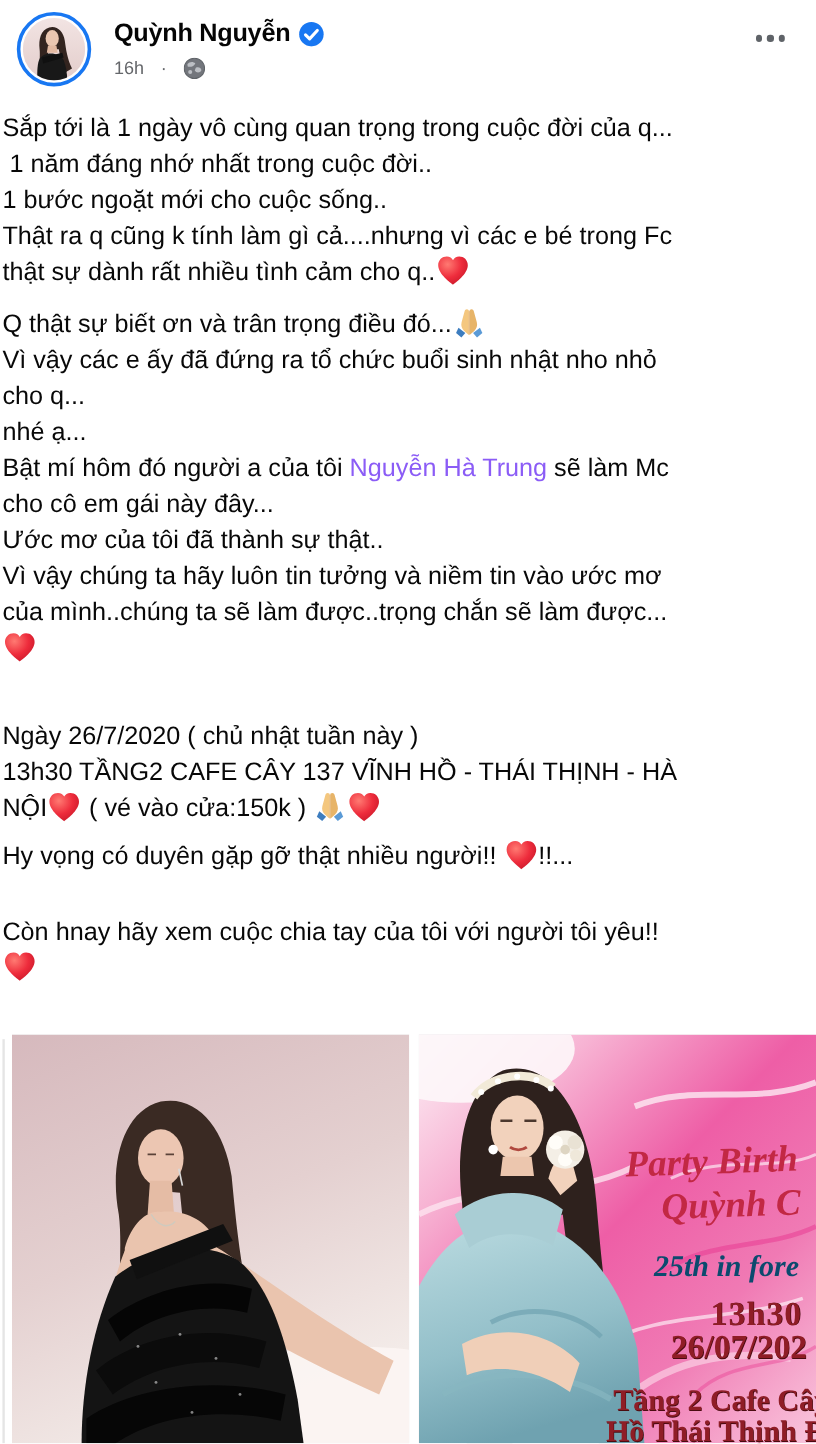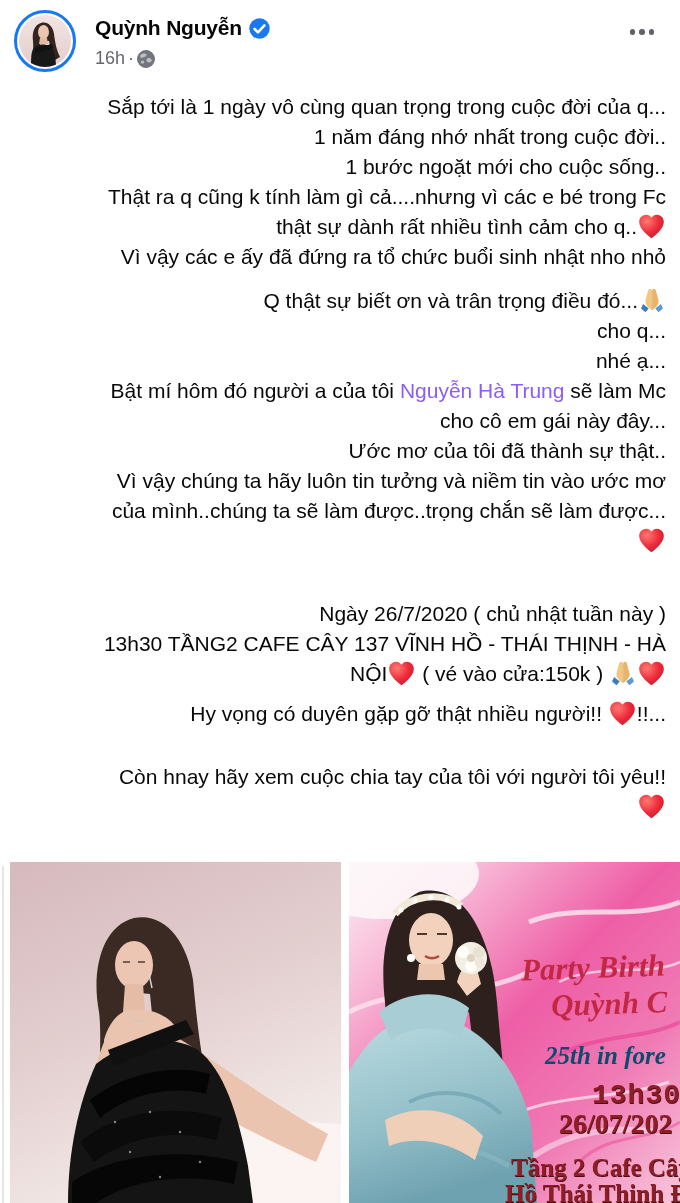--- a/index.html
+++ b/index.html
@@ -1,50 +1,50 @@
 <!DOCTYPE html>
 <html><head>
 <meta charset="utf-8">
 <style>
   html,body{margin:0;padding:0;background:#fff;}
   #page{position:relative;width:680px;height:1203px;background:#ffffff;overflow:hidden;
-        font-family:"Liberation Sans",sans-serif;color:#050505;text-align:right;}
+        font-family:"Liberation Sans",sans-serif;color:#050505;}
 
   
   .avatar-ring{position:absolute;left:14px;top:10px;width:52px;height:52px;border:3px solid #1877f2;
                border-radius:50%;padding:2px;background:#fff;cursor:pointer;}
   .avatar-img{width:52px;height:52px;border-radius:50%;overflow:hidden;display:block;}
   .name-row{position:absolute;left:95px;top:16px;display:flex;align-items:center;gap:7px;}
   .name{font-size:21px;font-weight:bold;color:#050505;letter-spacing:-0.2px;cursor:pointer;}
-  .meta-row{position:absolute;left:95px;top:48px;display:flex;align-items:center;gap:3px;
-            font-size:18px;color:#65676b;}
+  .meta-row{position:absolute;left:95px;top:48px;display:flex;align-items:center;gap:14px;
+            font-size:15px;color:#65676b;}
   .menu-dots{position:absolute;right:16px;top:18px;width:44px;height:28px;display:flex;gap:4px;
              align-items:center;justify-content:center;cursor:pointer;}
   .menu-dots i{width:5.5px;height:5.5px;border-radius:50%;background:#5f6368;display:block;}
 
   
-  .post-body{position:absolute;left:16px;top:92px;width:650px;font-size:21px;line-height:30px;color:#080808;}
+  .post-body{position:absolute;left:2px;top:92px;width:650px;font-size:21px;line-height:30px;color:#080808;}
   .post-line{white-space:nowrap;}
   .post-line svg{vertical-align:-5px;margin:0 1px;}
   .mention{color:#8b5cf6;text-decoration:none;cursor:pointer;}
 
   
   .edge-line{position:absolute;left:2px;top:866px;width:2px;height:337px;background:#cfcfcf;opacity:.55;}
   .photo{position:absolute;top:862px;height:341px;overflow:hidden;background:#eee;cursor:pointer;}
   .photo-left{left:10px;width:331px;}
   .photo-right{left:349px;width:331px;}
   .photo svg{display:block;}
 
   .poster-text{position:absolute;font-family:"Liberation Serif",serif;white-space:nowrap;}
   .p-script{font-style:italic;font-weight:bold;color:#c22844;}
   .p-script1{left:172px;top:88px;font-size:31px;transform:rotate(-2deg);}
   .p-script2{left:202px;top:124px;font-size:31px;transform:rotate(-2deg);}
   .p-script3{left:196px;top:180px;font-size:25px;color:#0c4a6e;}
   .p-bold{font-weight:bold;color:#8f1d26;text-shadow:0.5px 0.5px 0 #4a0b10;}
-  .p-time{left:243px;top:218px;font-size:28px;letter-spacing:1px;font-family:Liberation Mono, monospace;}
+  .p-time{left:243px;top:218px;font-size:28px;letter-spacing:1px;}
   .p-date{left:210px;top:246px;font-size:28px;}
   .p-venue1{left:162px;top:292px;font-size:25px;}
   .p-venue2{left:156px;top:318px;font-size:25px;}
 </style>
 </head>
 <body>
 
 <div id="page">
 
   <div class="avatar-ring">
@@ -98,28 +98,28 @@
       <div class="post-line"><span>thật sự dành rất nhiều tình cảm cho q..</span><svg width="27" height="25" viewBox="0 0 32 30">
     <defs>
       <radialGradient id="hg" cx="32%" cy="28%" r="85%">
         <stop offset="0%" stop-color="#ff7a72"></stop>
               <stop offset="55%" stop-color="#ee2c3c"></stop>
               <stop offset="100%" stop-color="#c41627"></stop>
       </radialGradient>
     </defs>
     <path d="M16 29.2 C14 27.5 1.2 18.6 1.2 9.7 C1.2 4.3 5.2 0.9 9.8 0.9 C12.7 0.9 15 2.6 16 4.6 C17 2.6 19.3 0.9 22.2 0.9 C26.8 0.9 30.8 4.3 30.8 9.7 C30.8 18.6 18 27.5 16 29.2 Z" fill="url(#hg)"></path>
   </svg></div>
-      <div class="post-line"><span>Vì vậy các e ấy đã đứng ra tổ chức buổi sinh nhật nho nhỏ</span></div>
       <div class="post-line" style="margin-top: 14px;"><span>Q thật sự biết ơn và trân trọng điều đó...</span><svg width="26" height="26" viewBox="0 0 32 32">
     <path d="M5,21 L12,26.5 L8,31 L2.5,26.5 Z" fill="#3d7dbf"></path>
     <path d="M27,21 L20,26.5 L24,31 L29.5,26.5 Z" fill="#5a9ad6"></path>
     <path d="M15.6,3 C13.6,1.4 11.8,2.2 11.2,4.5 L8.2,15.5 C7.3,18.9 8.4,21.9 10.8,24.3 L15.6,28.6 Z" fill="#f4c77f"></path>
     <path d="M16.4,3 C18.4,1.4 20.2,2.2 20.8,4.5 L23.8,15.5 C24.7,18.9 23.6,21.9 21.2,24.3 L16.4,28.6 Z" fill="#e7b468"></path>
     <line x1="16" y1="4" x2="16" y2="28" stroke="#d89c4e" stroke-width="0.8"></line>
   </svg></div>
+      <div class="post-line"><span>Vì vậy các e ấy đã đứng ra tổ chức buổi sinh nhật nho nhỏ</span></div>
       <div class="post-line"><span>cho q...</span></div>
       <div class="post-line"><span>nhé ạ...</span></div>
       <div class="post-line"><span>Bật mí hôm đó người a của tôi </span><a class="mention">Nguyễn Hà Trung</a><span> sẽ làm Mc</span></div>
       <div class="post-line"><span>cho cô em gái này đây...</span></div>
       <div class="post-line"><span>Ước mơ của tôi đã thành sự thật..</span></div>
       <div class="post-line"><span>Vì vậy chúng ta hãy luôn tin tưởng và niềm tin vào ước mơ</span></div>
       <div class="post-line"><span>của mình..chúng ta sẽ làm được..trọng chắn sẽ làm được...</span></div>
       <div class="post-line"><svg width="27" height="25" viewBox="0 0 32 30">
     <defs>
       <radialGradient id="hg" cx="32%" cy="28%" r="85%">

